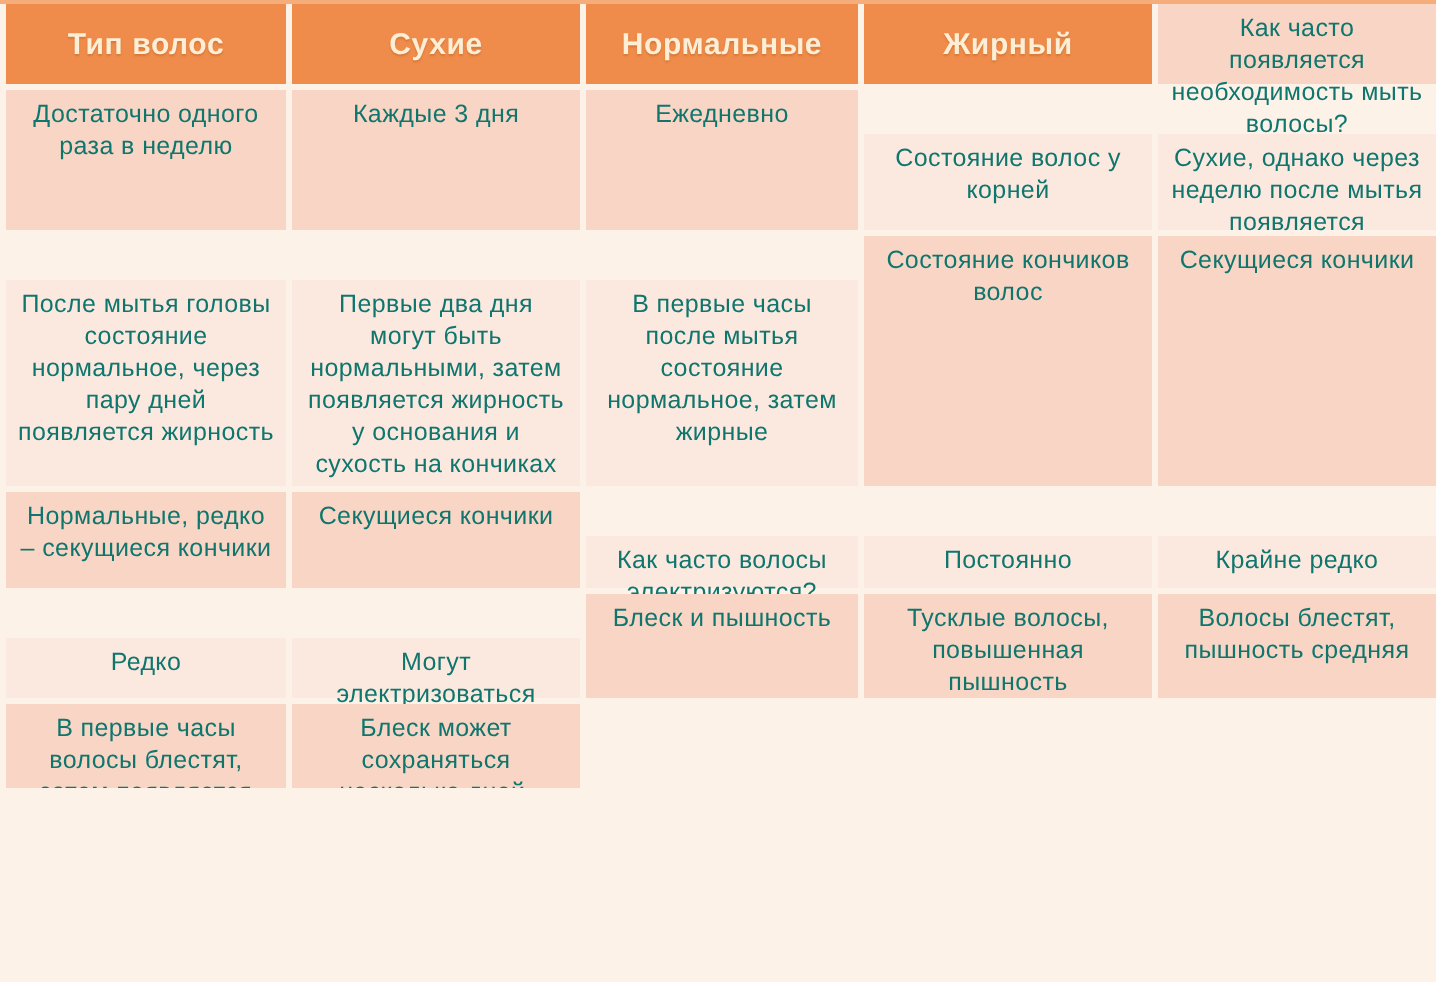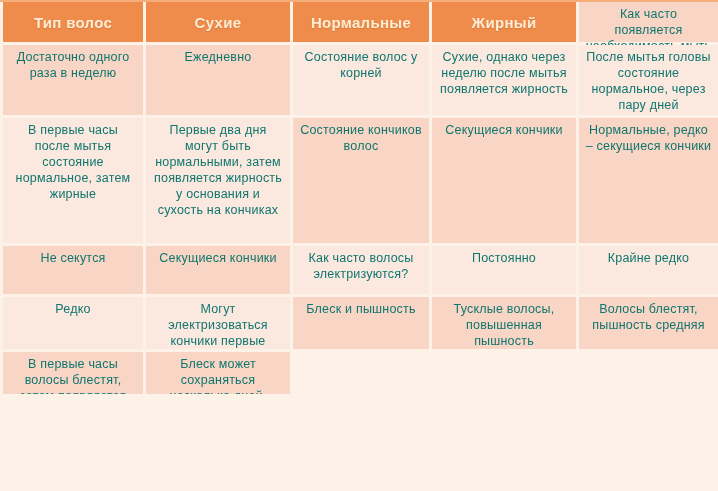--- a/index.html
+++ b/index.html
@@ -37,46 +37,46 @@
     text-shadow: 0 1px 1px rgba(170, 85, 20, 0.35);
   }
   .body {
     color: #0f766e;
     font-size: 12.5px;
     line-height: 16px;
     letter-spacing: 0.2px;
     padding: 4px 6px 0 6px;
   }
   .dark  { background: #f8d5c5; }
-  .light { background: #fbe8df; }
+  .light { background: #fbe8df; margin-top: 22px; }
 </style>
 </head>
 <body>
 
 <div class="table">
 
   <div class="cell head">Тип волос</div>
   <div class="cell head">Сухие</div>
   <div class="cell head">Нормальные</div>
   <div class="cell head">Жирный</div>
 
   <div class="cell body dark">Как часто появляется необходимость мыть волосы?</div>
   <div class="cell body dark">Достаточно одного раза в неделю</div>
+  <div class="cell body dark">Каждые 3 дня</div>
   <div class="cell body dark">Ежедневно</div>
 
   <div class="cell body light">Состояние волос у корней</div>
   <div class="cell body light">Сухие, однако через неделю после мытья появляется жирность</div>
   <div class="cell body light">После мытья головы состояние нормальное, через пару дней появляется жирность</div>
+  <div class="cell body light">Первые два дня могут быть нормальными, затем появляется жирность у основания и сухость на кончиках</div>
   <div class="cell body light">В первые часы после мытья состояние нормальное, затем жирные</div>
-  <div class="cell body light">Первые два дня могут быть нормальными, затем появляется жирность у основания и сухость на кончиках</div>
 
   <div class="cell body dark">Состояние кончиков волос</div>
   <div class="cell body dark">Секущиеся кончики</div>
   <div class="cell body dark">Нормальные, редко – секущиеся кончики</div>
-  <div class="cell body dark">Не секутся</div>
   <div class="cell body dark">Секущиеся кончики</div>
 
   <div class="cell body light">Как часто волосы электризуются?</div>
   <div class="cell body light">Постоянно</div>
   <div class="cell body light">Крайне редко</div>
   <div class="cell body light">Редко</div>
   <div class="cell body light">Могут электризоваться кончики первые</div>
 
   <div class="cell body dark">Блеск и пышность</div>
   <div class="cell body dark">Тусклые волосы, повышенная пышность</div>

